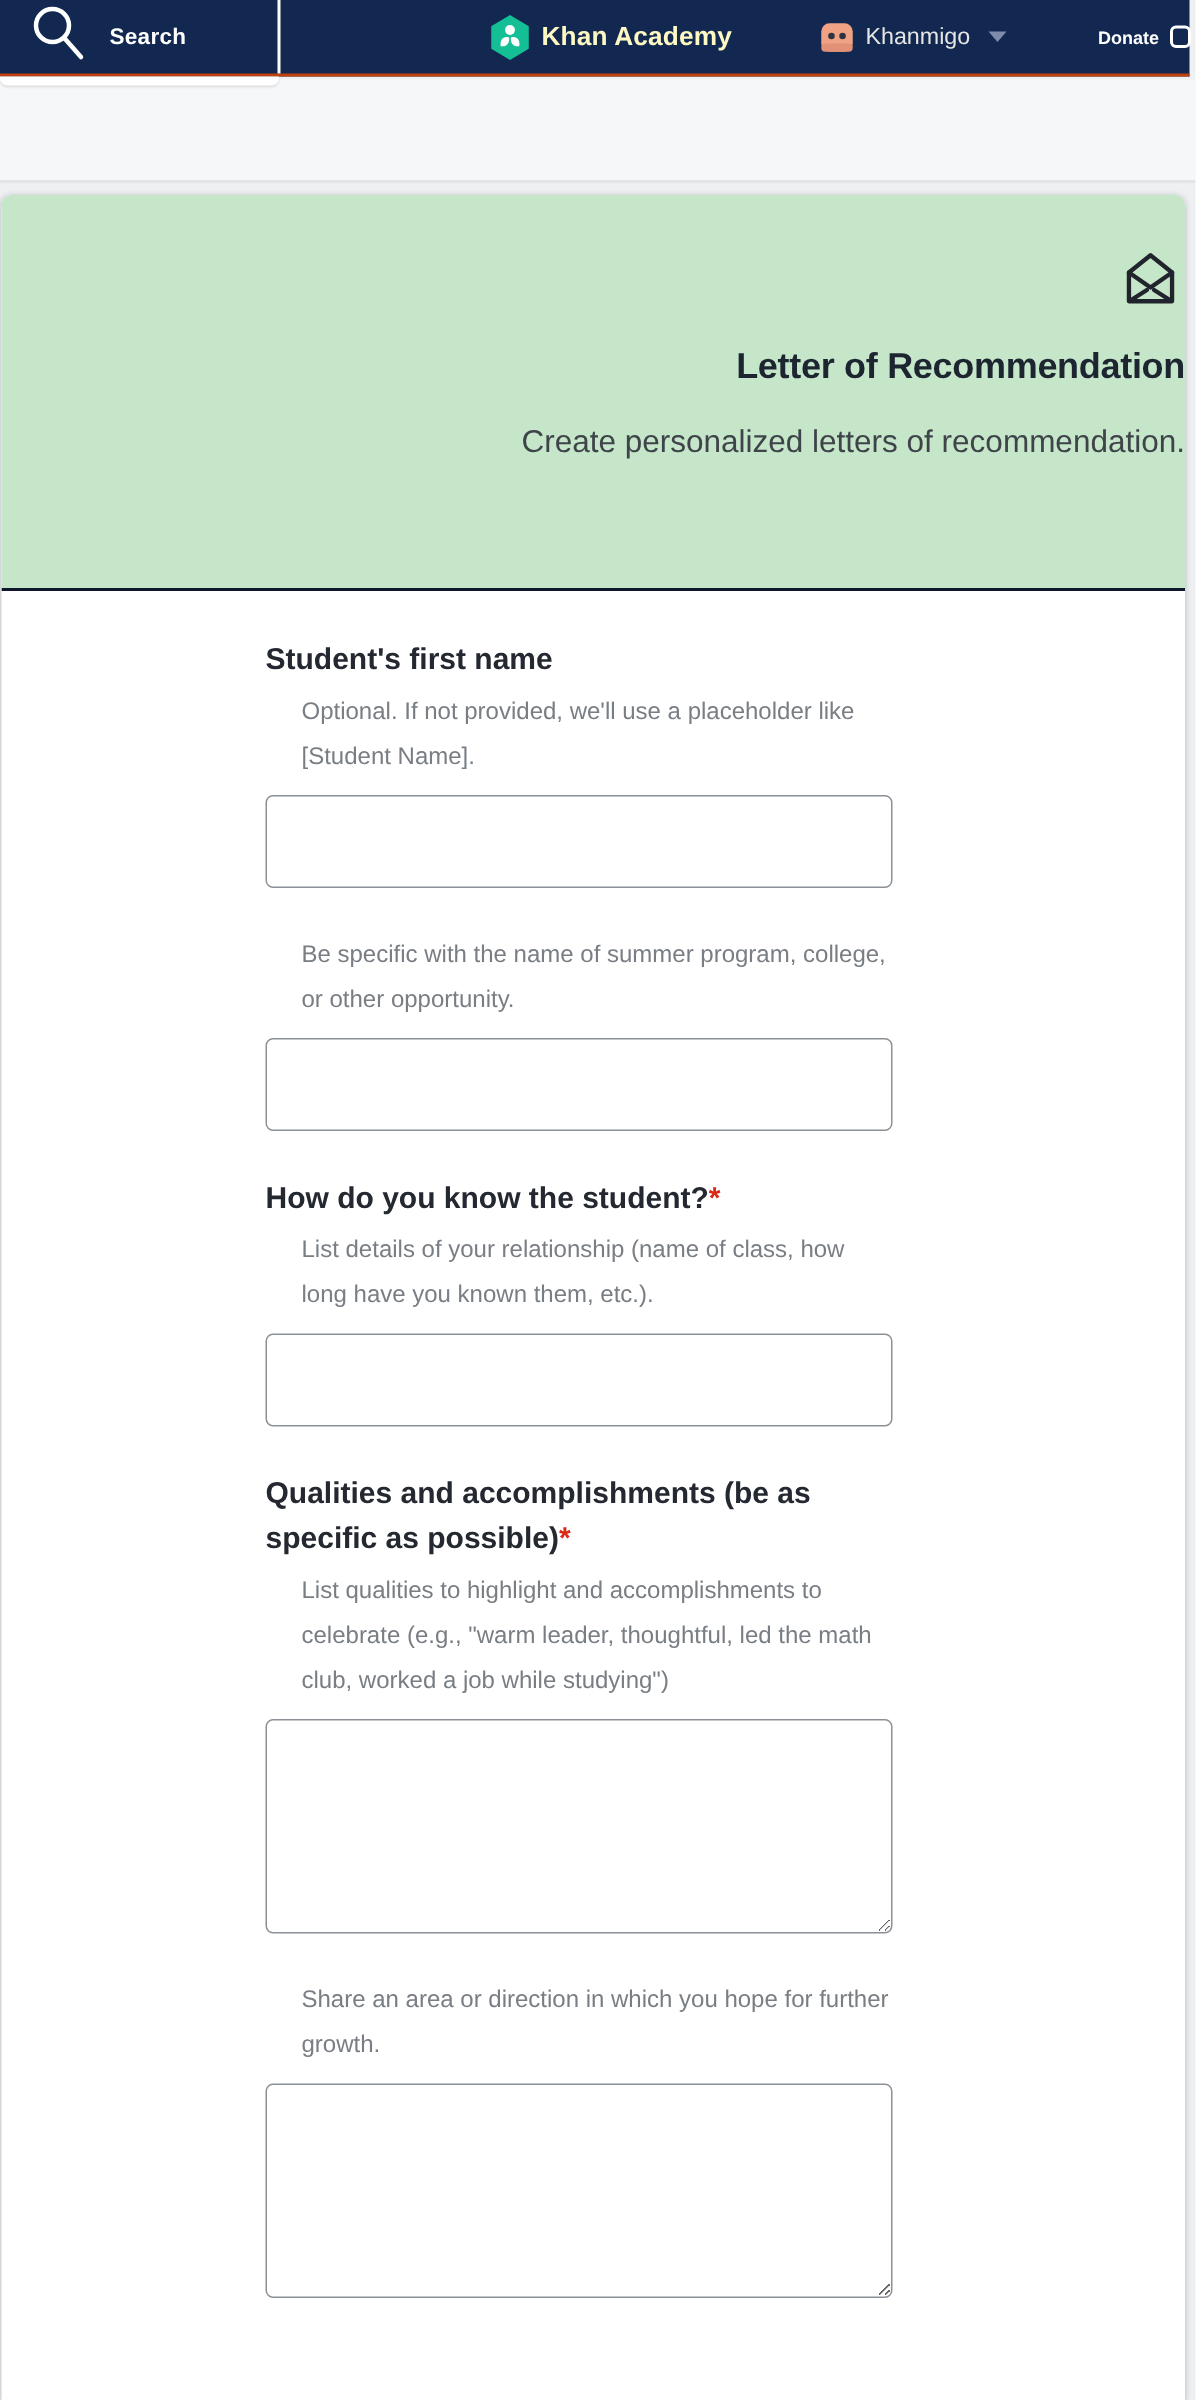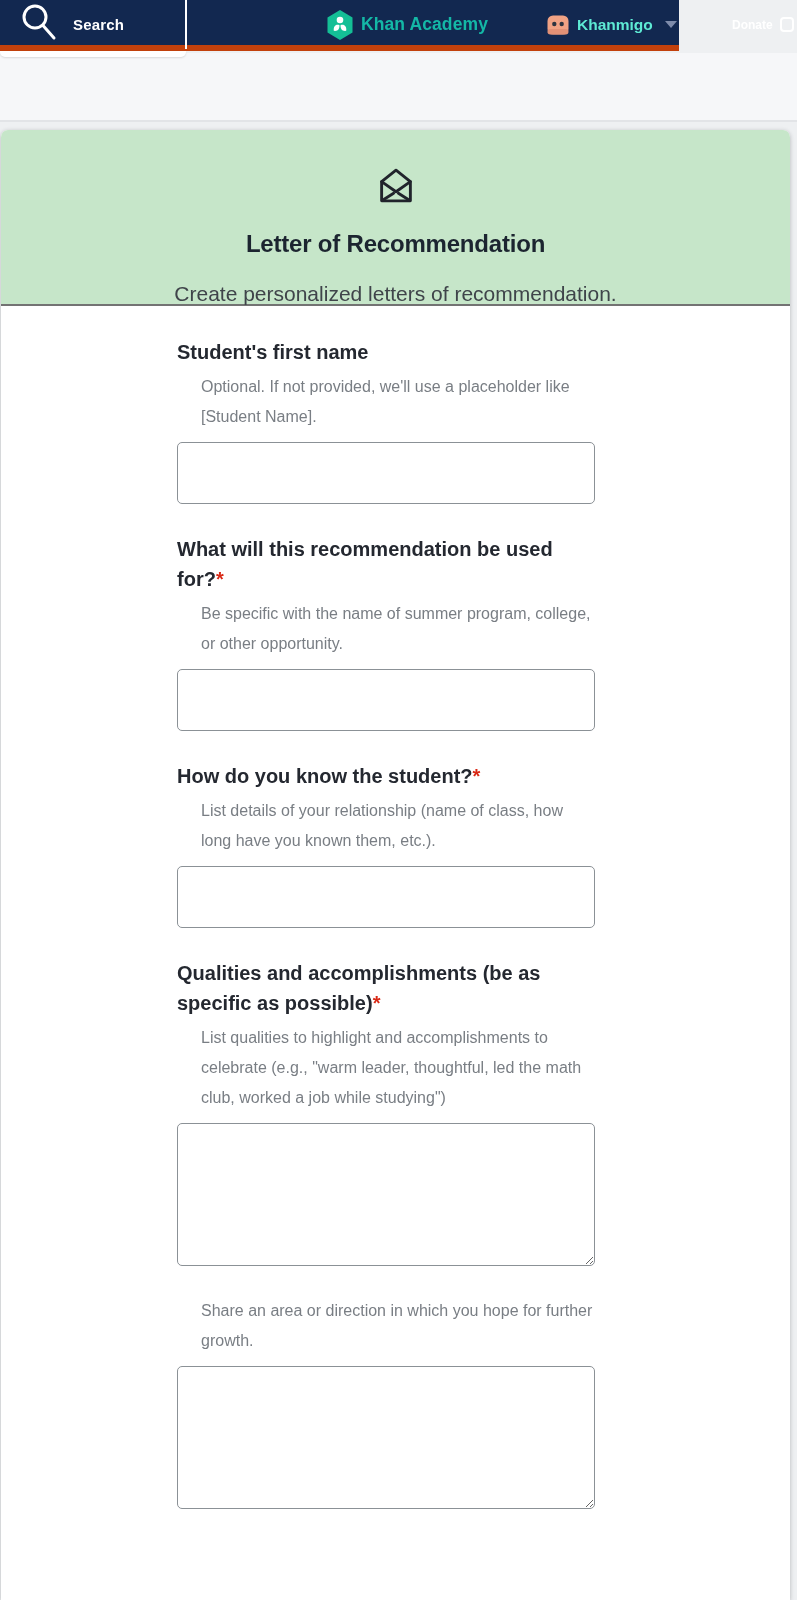--- a/index.html
+++ b/index.html
@@ -5,23 +5,23 @@
   * { margin:0; padding:0; box-sizing:border-box; }
   html,body { width:797px; height:1600px; overflow:hidden; }
   body {
     position:relative;
     background:#eef0f2;
     font-family:"Liberation Sans","DejaVu Sans",sans-serif;
   }
 
   
   .navbar {
-    position:absolute; top:0; left:0; width:679px; height:51px;
+    position:absolute; top:0; left:0; width:793px; height:51px;
     background:#122850;
-    border-bottom:6px solid #c2410c;
+    border-bottom:2px solid #c2410c;
   }
   .search-btn {
     position:absolute; top:0; left:0; width:185px; height:49px;
     display:flex; align-items:center; cursor:pointer;
   }
   .search-icon-svg { position:absolute; left:22px; top:4px; }
   .search-label {
     position:absolute; left:73px; top:0; height:49px;
     display:flex; align-items:center;
     color:#ffffff; font-size:15px; font-weight:600; letter-spacing:.2px;
@@ -32,26 +32,26 @@
   .search-underlay {
     position:absolute; top:51px; left:0; width:186px; height:6px;
     background:#ffffff; border-radius:0 0 5px 5px;
     box-shadow:0 1px 2px rgba(0,0,0,.12);
     z-index:3;
   }
   .brand {
     position:absolute; left:327px; top:0; height:49px;
     display:flex; align-items:center; gap:8px; cursor:pointer;
   }
-  .brand-label { color:#14b8a6; font-size:17.5px; font-weight:700; letter-spacing:.1px; }
+  .brand-label { color:#fef9c3; font-size:17.5px; font-weight:700; letter-spacing:.1px; }
   .khanmigo-btn {
     position:absolute; left:547px; top:0; height:49px;
     display:flex; align-items:center; gap:8px; cursor:pointer;
   }
-  .khanmigo-label { color:#5eead4; font-size:15.5px; font-weight:700; }
+  .khanmigo-label { color:#e5e5e5; font-size:15.5px; font-weight:400; }
   .chevron-down {
     width:0; height:0; margin-left:4px;
     border-left:6.5px solid transparent;
     border-right:6.5px solid transparent;
     border-top:7.5px solid #7e8cab;
   }
   .donate-btn {
     position:absolute; left:732px; top:0; height:49px;
     display:flex; align-items:center; gap:7px; cursor:pointer;
   }
@@ -68,24 +68,24 @@
     background:#f6f7f9; border-bottom:2px solid #e2e4e7;
   }
 
   
   .card {
     position:absolute; top:130px; left:1px; width:789px; height:1470px;
     background:#ffffff; border-radius:7px 7px 0 0;
     box-shadow:0 1px 4px rgba(33,36,44,.28);
   }
   .card-header {
-    height:176px; background:#c6e6c9;
-    border-bottom:2px solid #737373;
+    height:264px; background:#c6e6c9;
+    border-bottom:2px solid #0f172a;
     border-radius:7px 7px 0 0;
-    text-align:center;
+    text-align:right;
   }
   .envelope-wrap { padding-top:32px; }
   .banner-title {
     margin-top:18px;
     font-size:24px; font-weight:700; color:#1c2530; letter-spacing:-.2px;
   }
   .banner-subtitle {
     margin-top:24px;
     font-size:21px; font-weight:400; color:#3f444a;
   }
@@ -179,21 +179,20 @@
     <div>
   <div class="field">
     <div class="field-label"><span>Student's first name</span></div>
     <div class="field-helper">Optional. If not provided, we'll use a placeholder like [Student Name].</div>
     <div>
             <input class="field-input" style="">
           </div>
   </div>
 
   <div class="field">
-    <div class="field-label"><span>What will this recommendation be used for?</span><span class="asterisk">*</span></div>
     <div class="field-helper">Be specific with the name of summer program, college, or other opportunity.</div>
     <div>
             <input class="field-input" style="">
           </div>
   </div>
 
   <div class="field">
     <div class="field-label"><span>How do you know the student?</span><span class="asterisk">*</span></div>
     <div class="field-helper">List details of your relationship (name of class, how long have you known them, etc.).</div>
     <div>

